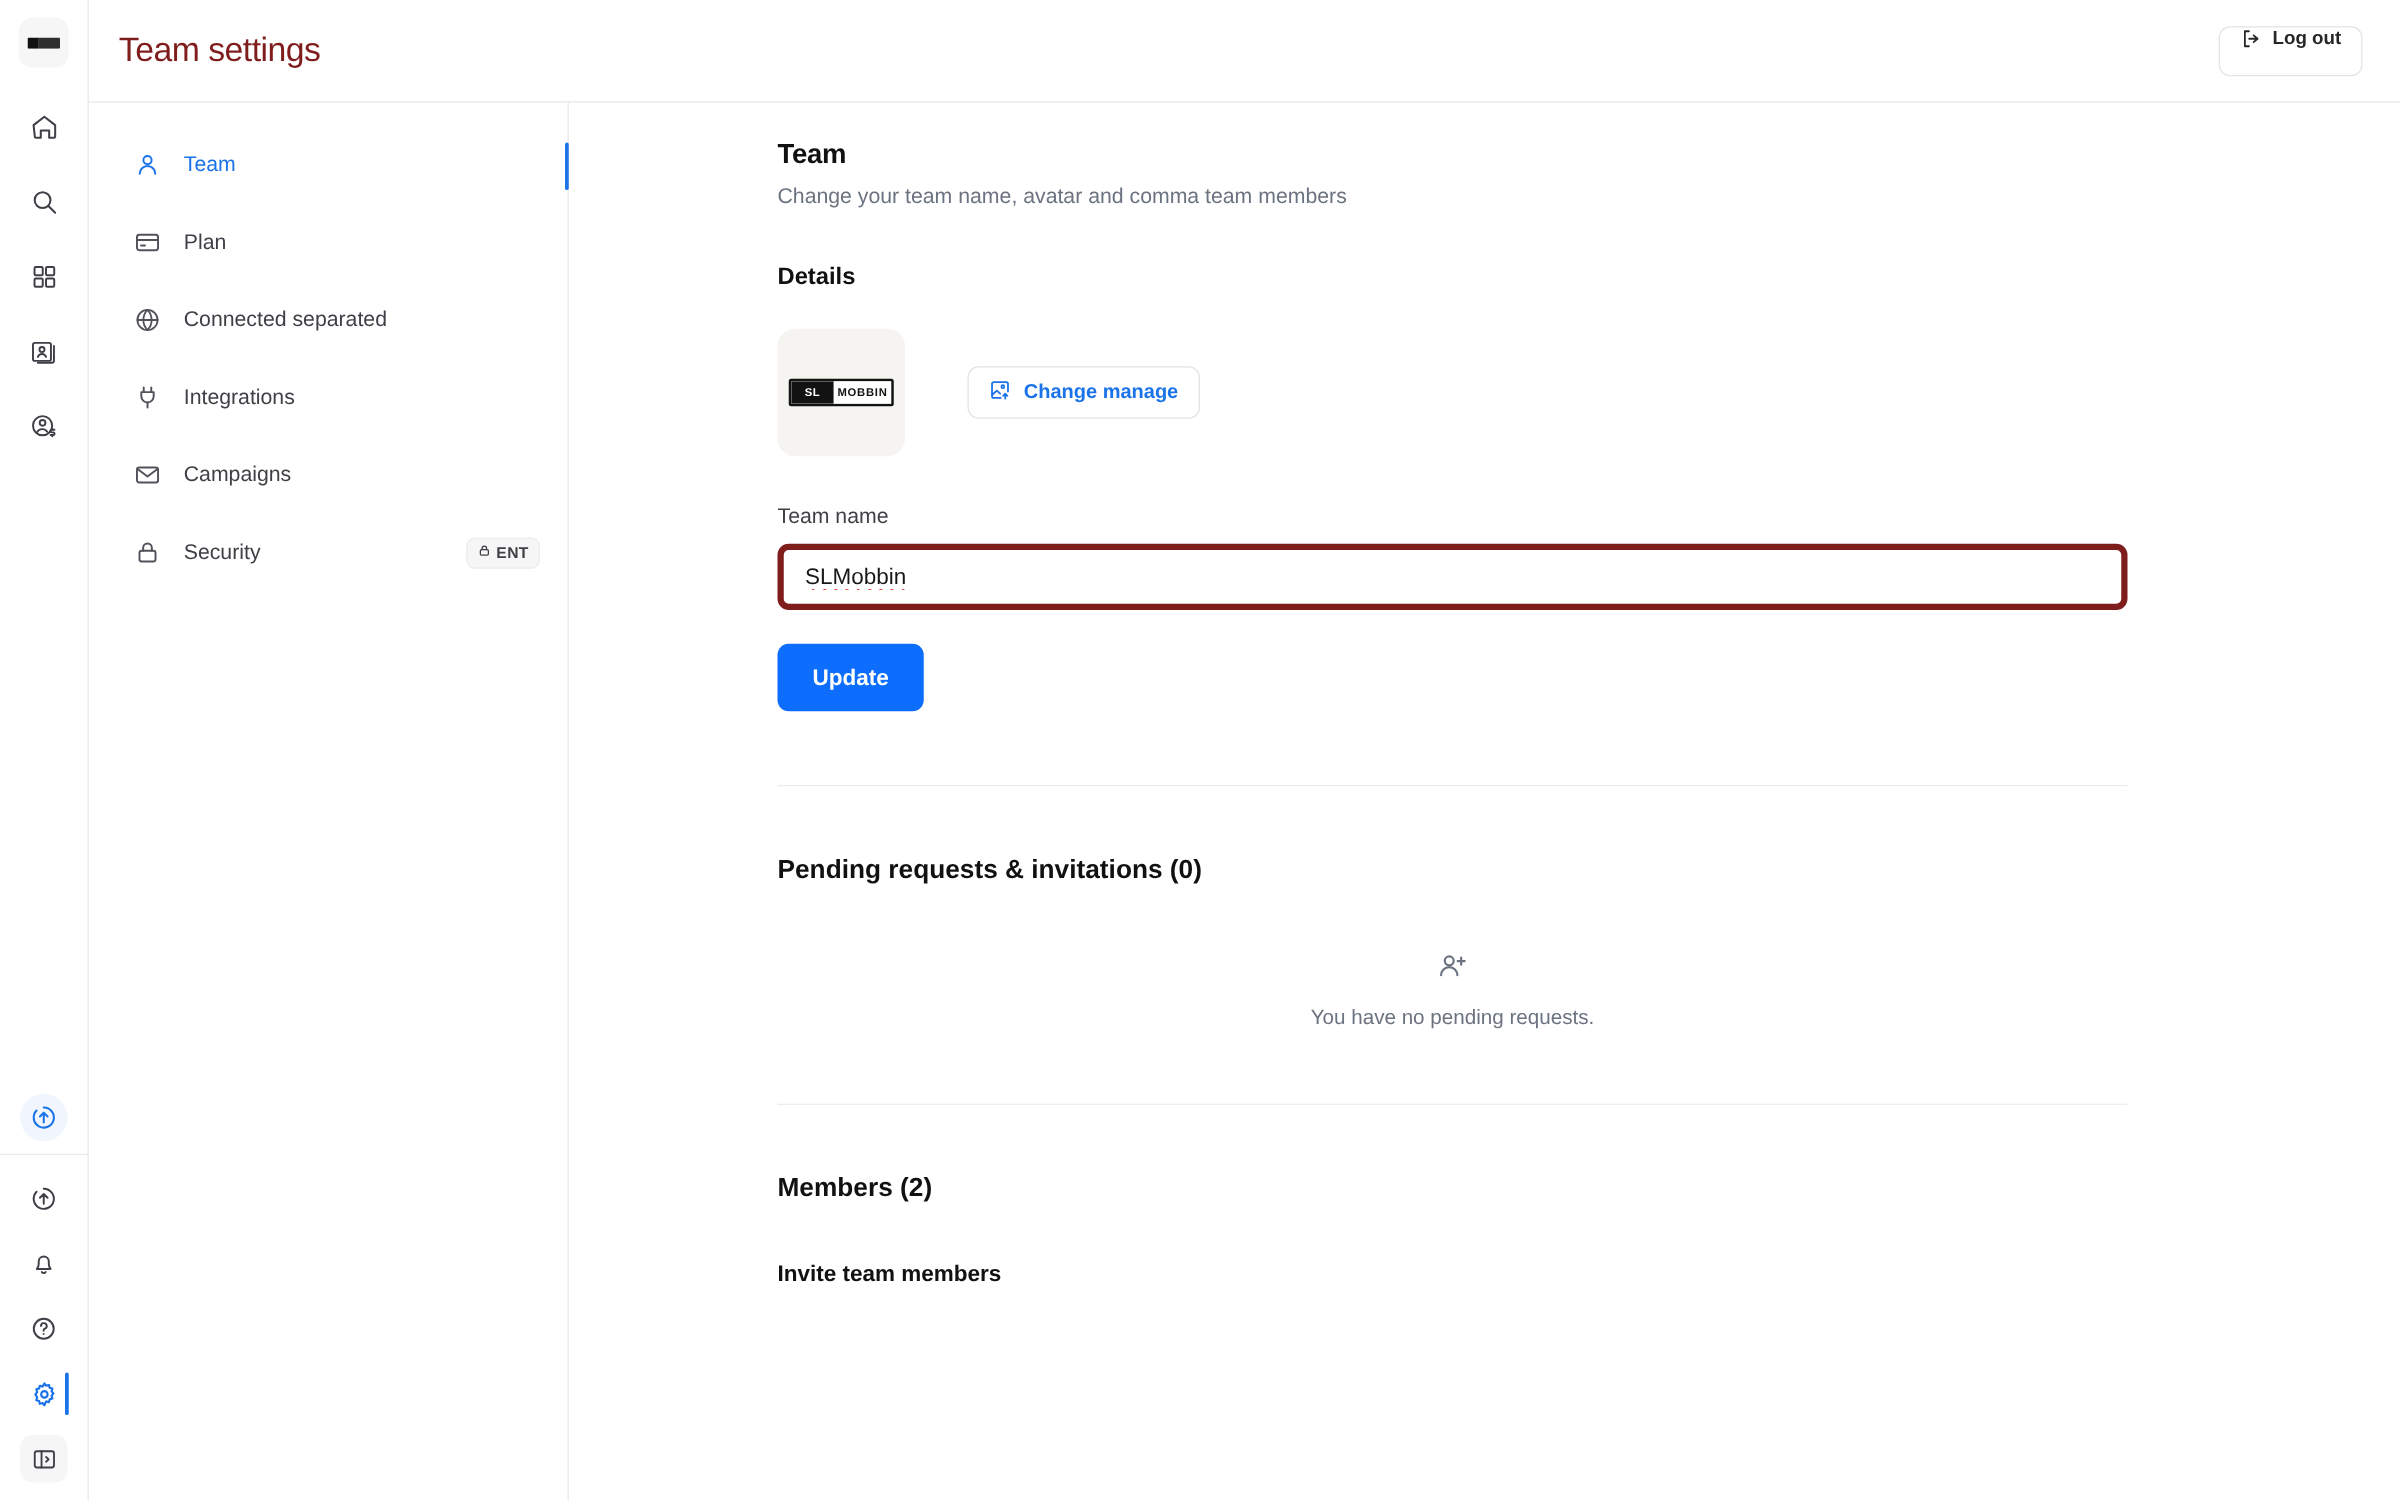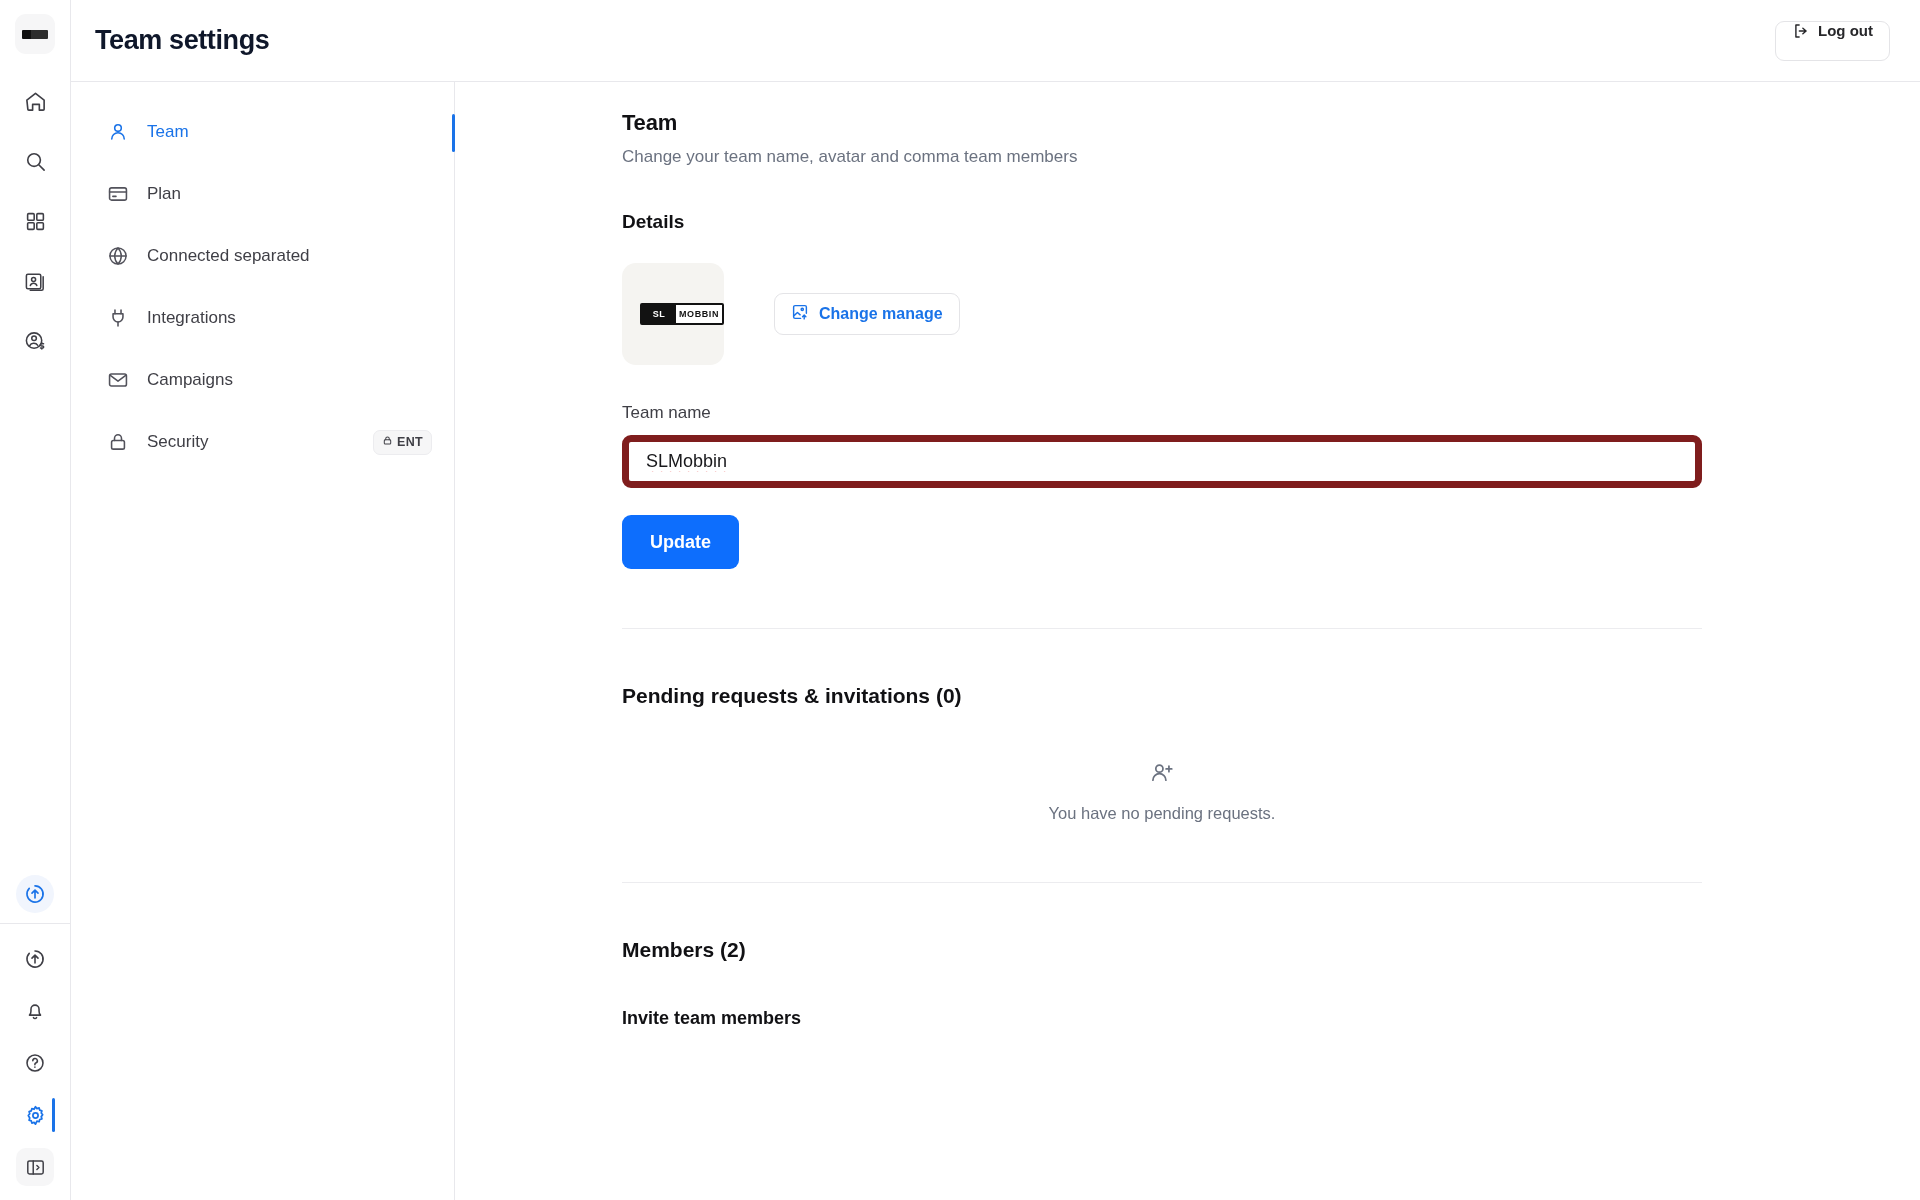--- a/index.html
+++ b/index.html
@@ -51,21 +51,21 @@
 
   
   .main { flex: 1; display: flex; flex-direction: column; min-width: 0; }
 
   .topbar {
     height: 82px; flex: 0 0 82px;
     border-bottom: 1px solid #e8e8ec;
     display: flex; align-items: center; justify-content: space-between;
     padding: 0 30px 0 24px;
   }
-  .page-title { font-size: 27px; font-weight: 700; letter-spacing: -0.4px; color:#0f172a; }
+  .page-title { font-size: 27px; font-weight: 400; letter-spacing: -0.4px; color:#7f1d1d; }
   .logout-btn {
     display: inline-flex; align-items: flex-start; gap: 8px;
     height: 40px; padding: 0 16px;
     border: 1px solid #e4e4e7; border-radius: 9px;
     background: #fff; font-size: 15px; font-weight: 600; color: #27272a;
     cursor: pointer;
   }
 
   .body-row { flex: 1; display: flex; min-height: 0; }
 
@@ -108,21 +108,21 @@
   .content-inner { width: 1080px; margin-left: 167px; }
 
   .sec-title { font-size: 22px; font-weight: 700; letter-spacing:-0.2px; color:#111114; }
   .sec-sub { margin-top: 11px; font-size: 17px; color: #6b7280; }
 
   .h-details { margin-top: 44px; font-size: 19px; font-weight: 700; color:#111114; }
 
   .avatar-row { margin-top: 30px; display: flex; align-items: center; gap: 50px; }
   .avatar-box {
     width: 102px; height: 102px; border-radius: 14px;
-    background: #f5f4f1; display: flex; align-items: center; justify-content: flex-end;
+    background: #f5f4f1; display: flex; align-items: center; justify-content: center;
   }
   .avatar-logo {
     display: flex; align-items: stretch; height: 22px; width: 84px;
     border: 2px solid #121212; border-radius: 2px; overflow: hidden;
     background:#fff;
   }
   .avatar-logo .al-dark {
     background: #121212; color: #fff; font-size: 9px; font-weight: 700;
     display: flex; align-items: center; justify-content: center; width: 34px; letter-spacing:.5px;
   }
@@ -133,21 +133,21 @@
   .change-avatar-btn {
     display: inline-flex; align-items: center; gap: 10px;
     height: 42px; padding: 0 16px;
     background: #fff; border: 1px solid #e4e4e7; border-radius: 9px;
     color: #1a73e8; font-size: 16px; font-weight: 700; cursor: pointer;
   }
 
   .field-label { margin-top: 38px; font-size: 17px; color: #3f3f46; }
   .text-input {
     margin-top: 12px; width: 1080px; height: 53px;
-    border: 7px solid #7f1d1d; border-radius: 9px;
+    border: 5px solid #7f1d1d; border-radius: 9px;
     padding: 0 17px; font-size: 18px; color: #18181b;
     font-family: "Liberation Sans", sans-serif;
     background: #fff; outline: none;
     text-decoration: underline wavy #e23b3b;
     text-underline-offset: 4px;
     text-decoration-skip-ink: none;
   }
   .update-btn {
     margin-top: 27px; height: 54px; padding: 0 28px;
     background: #0d6efd; border: none; border-radius: 9px;

